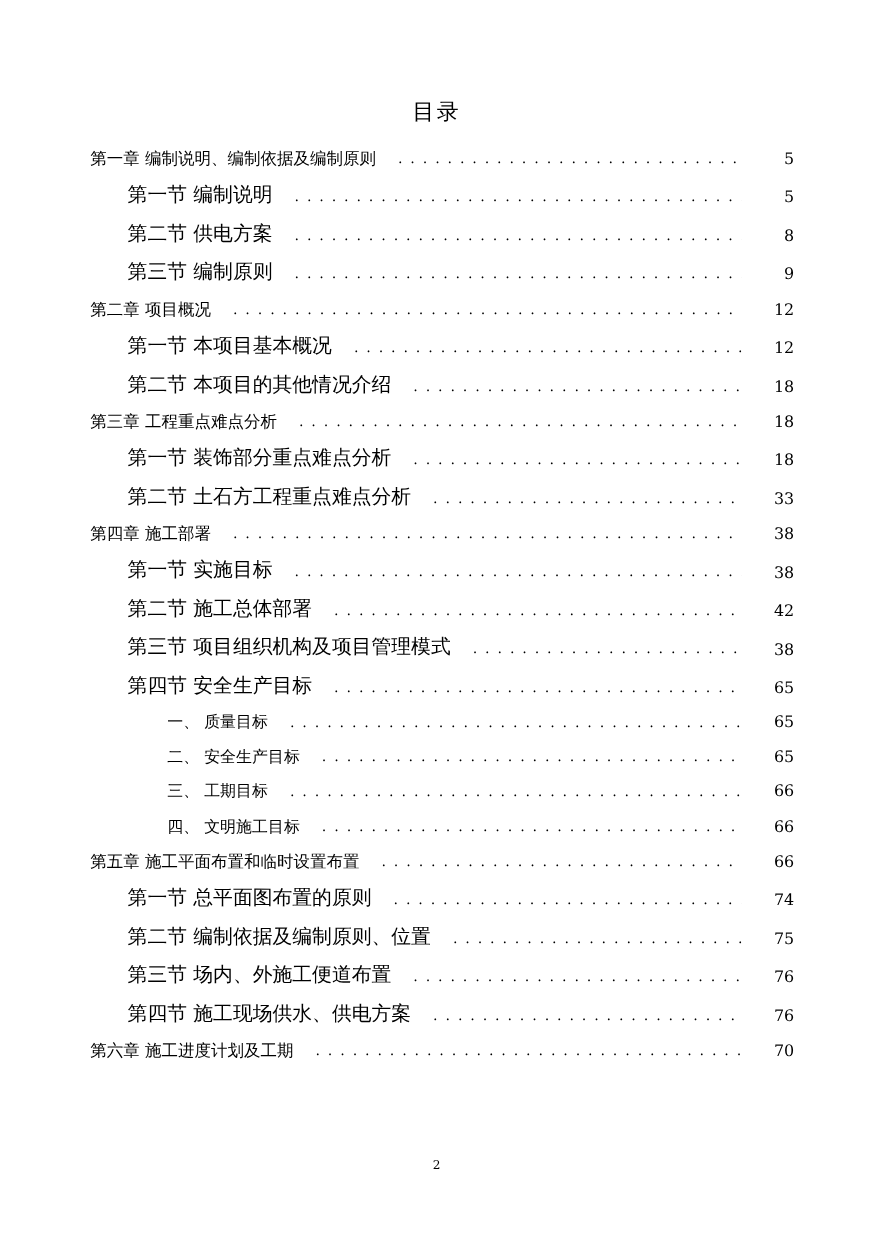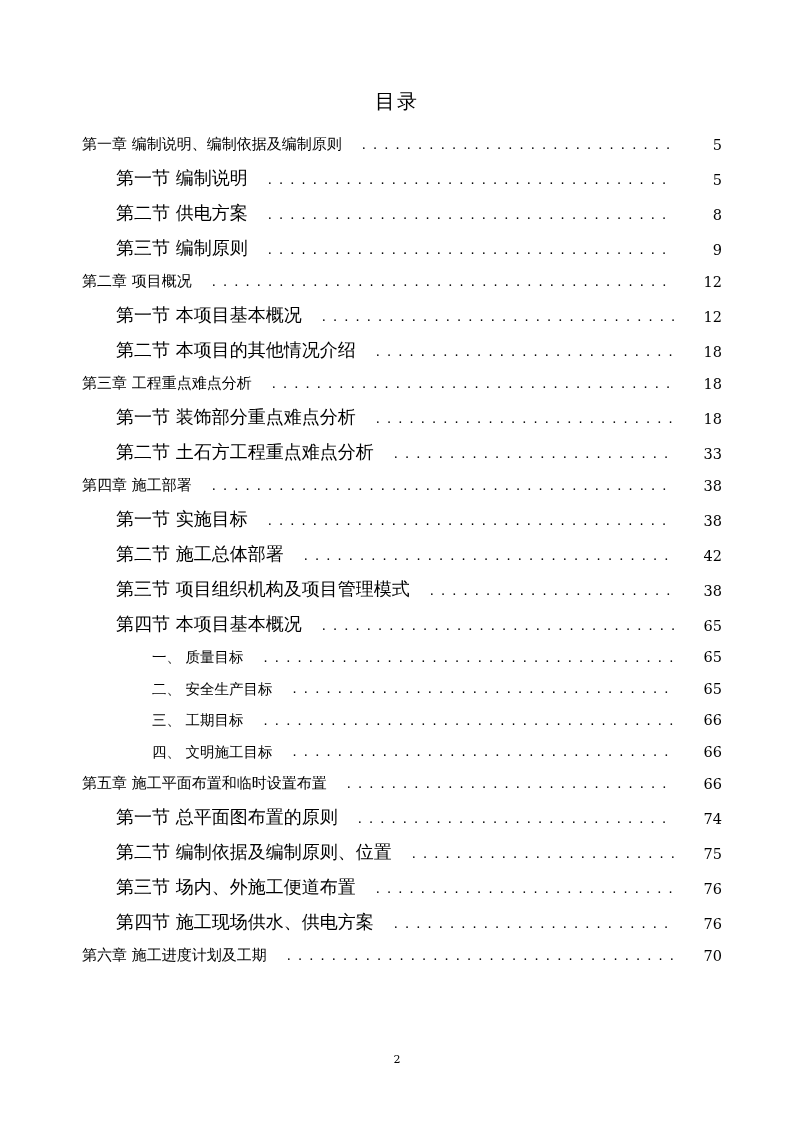--- a/index.html
+++ b/index.html
@@ -153,21 +153,21 @@
         <span class="label">第二节  施工总体部署</span>
         <span class="leader">. . . . . . . . . . . . . . . . . . . . . . . . . . . . . . . . . . . . . . . . . . . . . . . . . . . . . . . . . . . . . . . . . . . . . . . . . . . . . . . . . . . . . . . . . </span>
         <span class="page-num">42</span>
       </li>
       <li class="toc-entry lvl-2">
         <span class="label">第三节  项目组织机构及项目管理模式</span>
         <span class="leader">. . . . . . . . . . . . . . . . . . . . . . . . . . . . . . . . . . . . . . . . . . . . . . . . . . . . . . . . . . . . . . . . . . . . . . . . . . . . . . . . . . . . . . . . . </span>
         <span class="page-num">38</span>
       </li>
       <li class="toc-entry lvl-2">
-        <span class="label">第四节  本项目基本概况</span>
+        <span class="label">第四节  安全生产目标</span>
         <span class="leader">. . . . . . . . . . . . . . . . . . . . . . . . . . . . . . . . . . . . . . . . . . . . . . . . . . . . . . . . . . . . . . . . . . . . . . . . . . . . . . . . . . . . . . . . . </span>
         <span class="page-num">65</span>
       </li>
       <li class="toc-entry lvl-3">
         <span class="label">一、 质量目标</span>
         <span class="leader">. . . . . . . . . . . . . . . . . . . . . . . . . . . . . . . . . . . . . . . . . . . . . . . . . . . . . . . . . . . . . . . . . . . . . . . . . . . . . . . . . . . . . . . . . </span>
         <span class="page-num">65</span>
       </li>
       <li class="toc-entry lvl-3">
         <span class="label">二、 安全生产目标</span>

